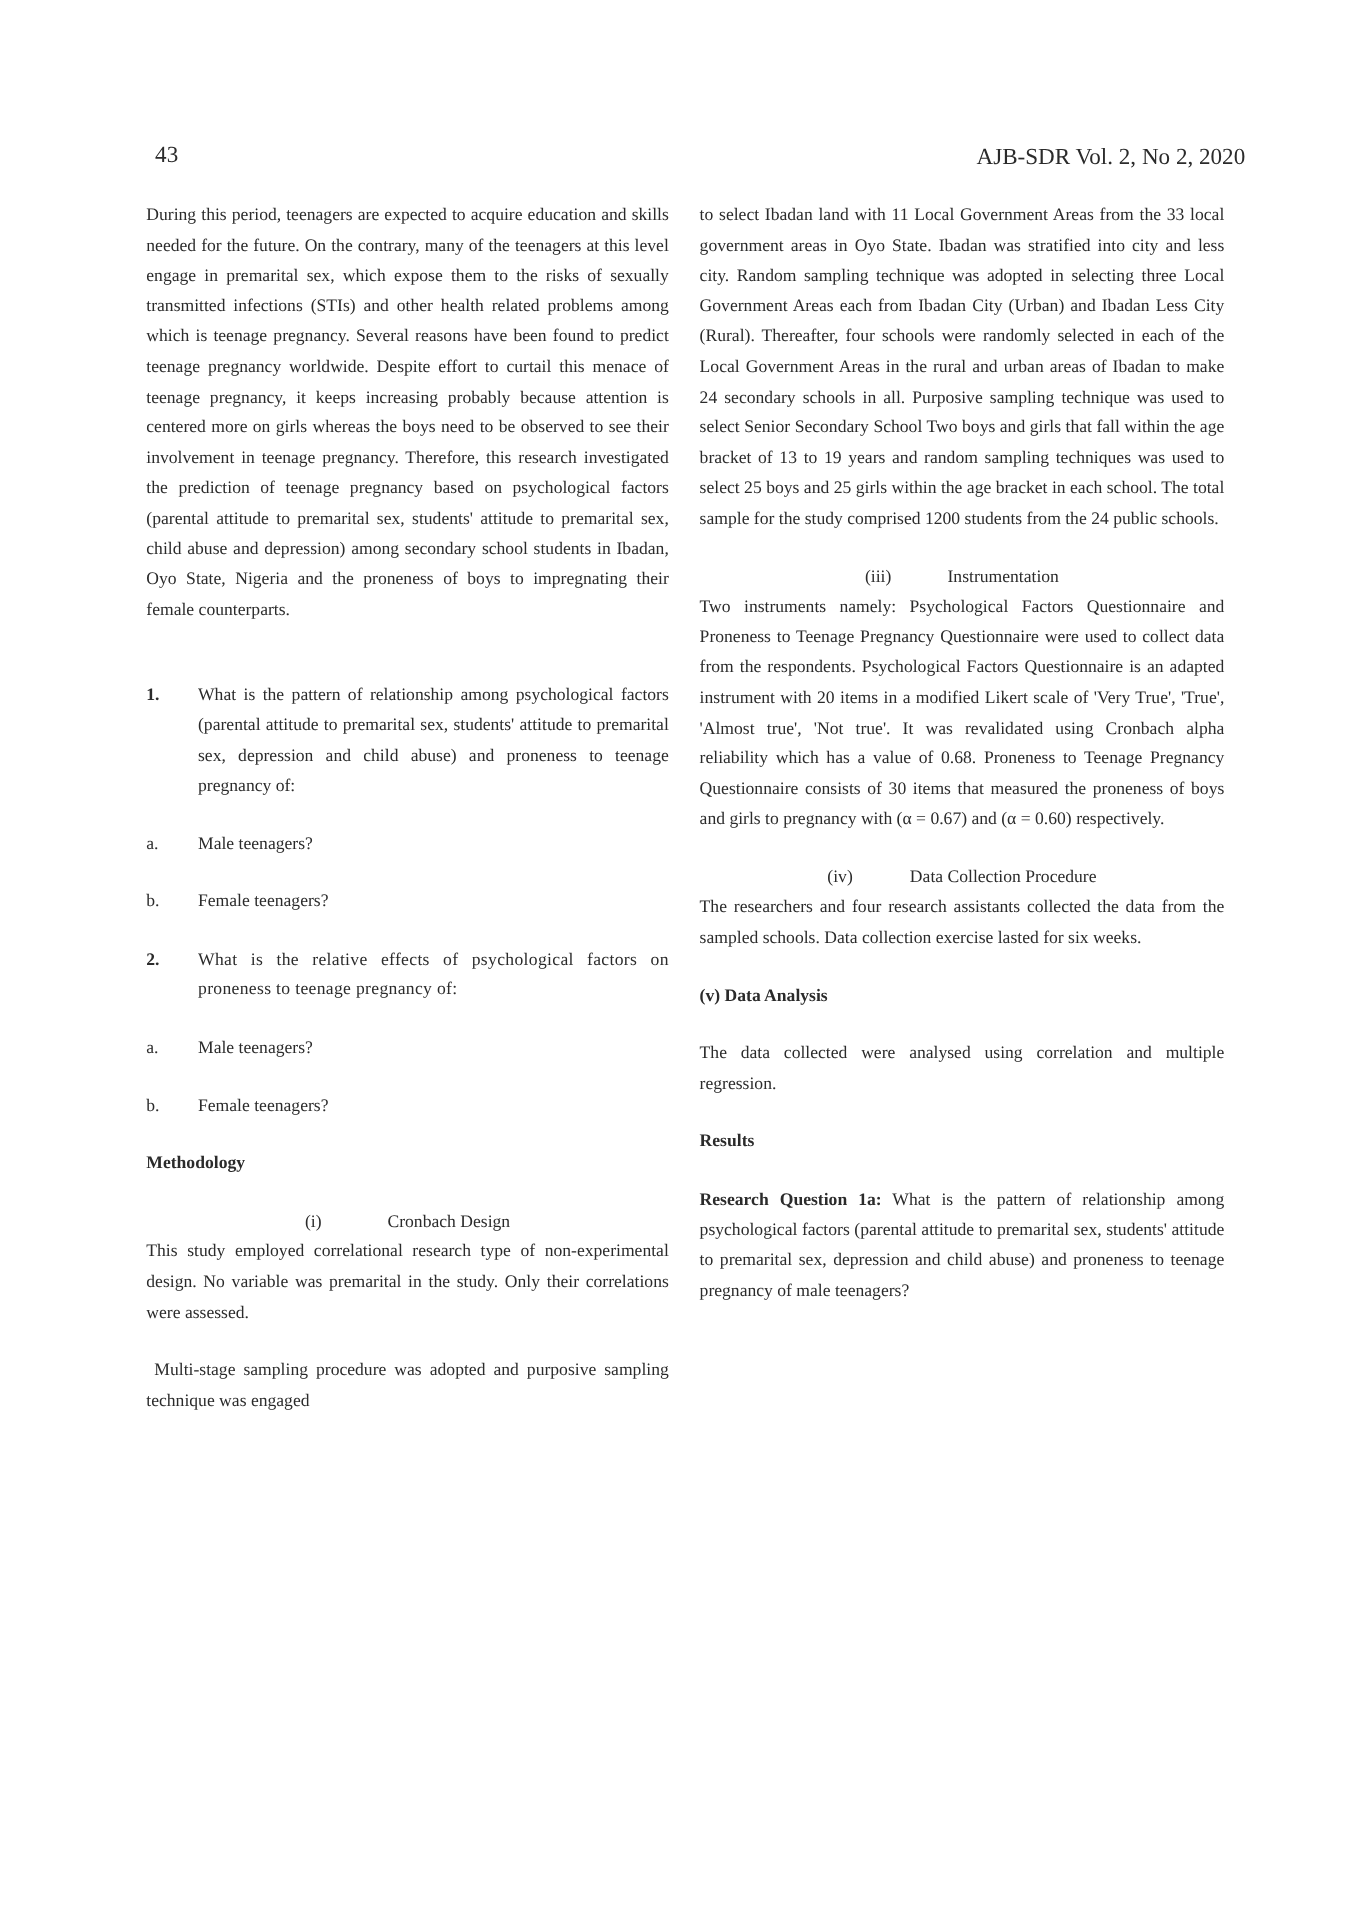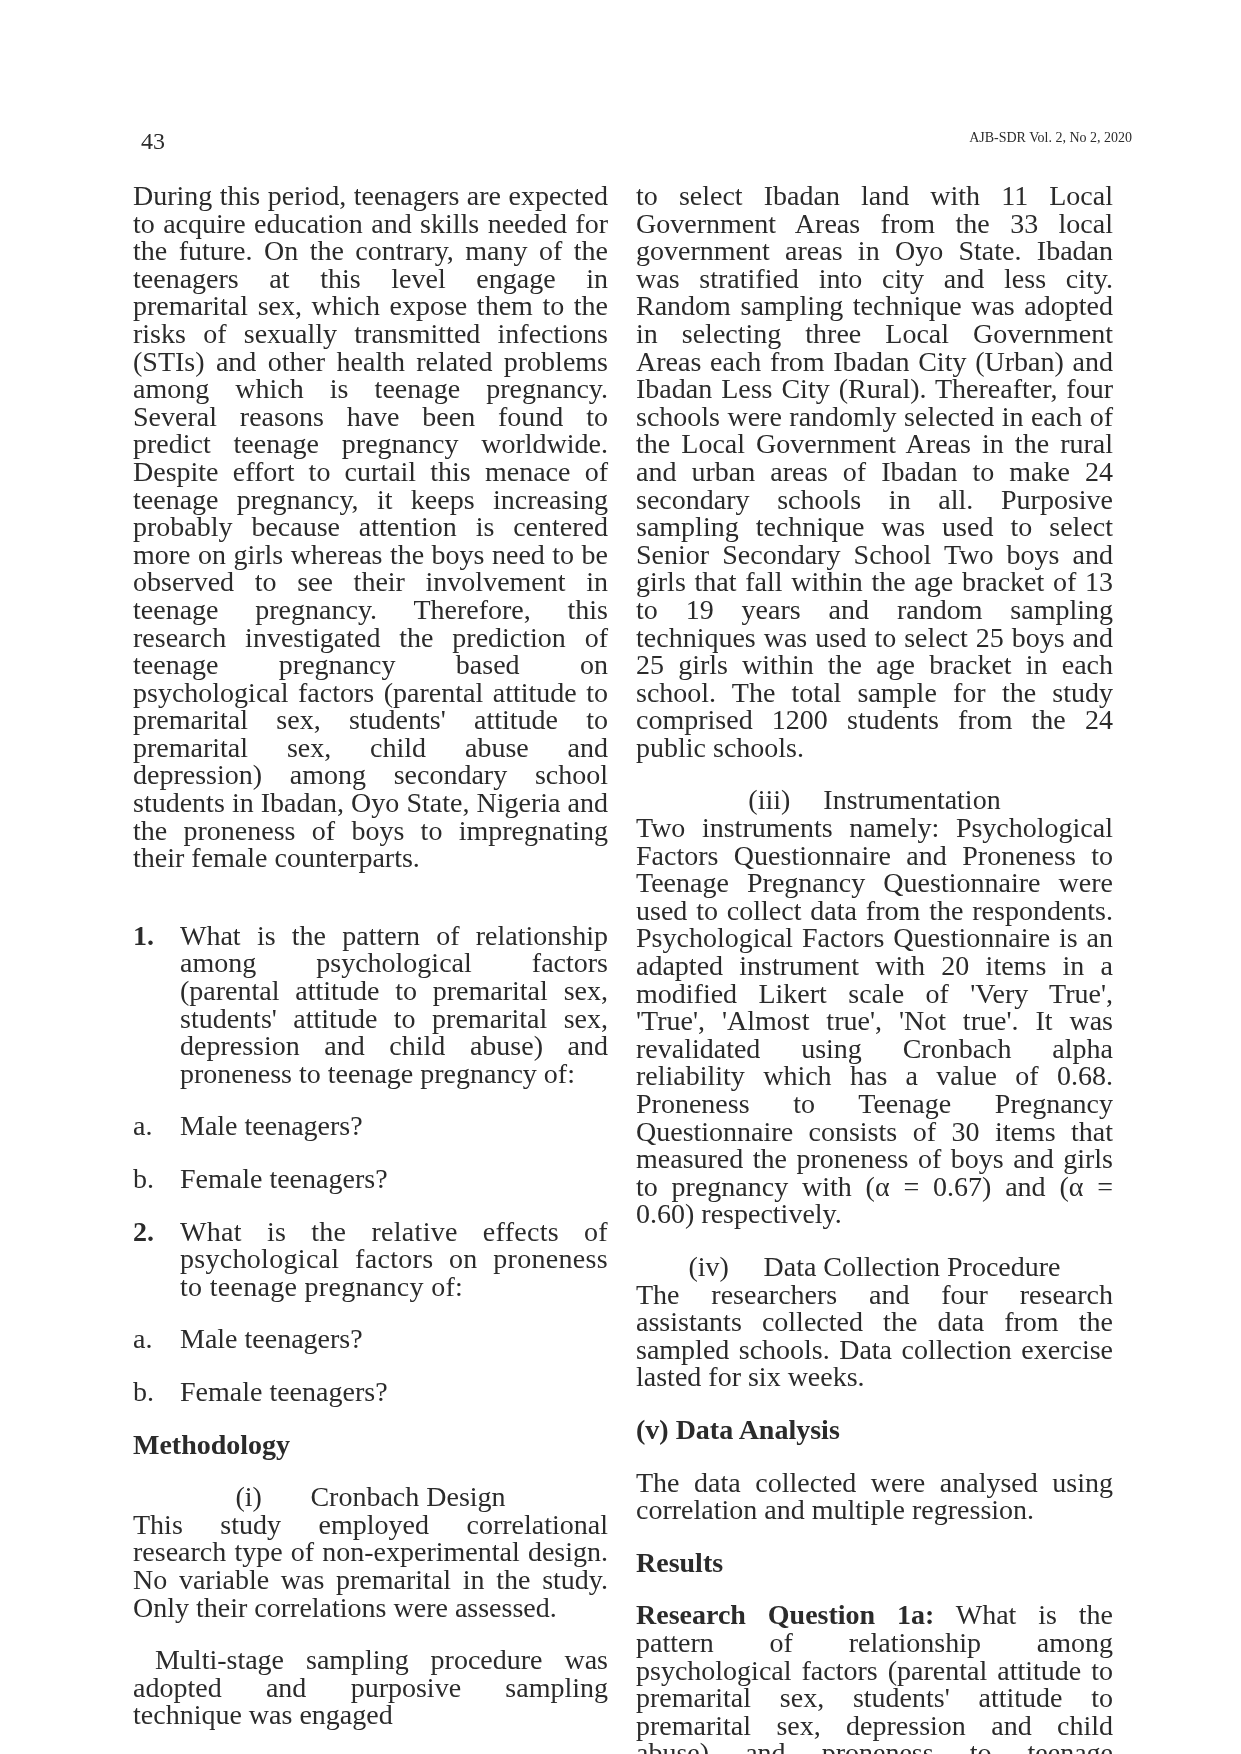--- a/index.html
+++ b/index.html
@@ -1,22 +1,22 @@
 <!DOCTYPE html>
 <html><head>
 <meta charset="utf-8">
 <style>
   html, body { margin: 0; padding: 0; background: #ffffff; }
   body {
     width: 1241px; height: 1754px; position: relative; overflow: hidden;
     font-family: "Liberation Serif", serif; color: #2b2b2b;
   }
-  .header-left { position: absolute; left: 141px; top: 128px; font-size: 24px; }
-  .header-right { position: absolute; right: 109px; top: 130px; font-size: 14px; }
-  .col { position: absolute; top: 182px; width: 475px; font-size: 28px; line-height: 27.6px; }
+  .header-left { position: absolute; left: 141px; top: 128px; font-size: 21px; }
+  .header-right { position: absolute; right: 109px; top: 130px; font-size: 21px; }
+  .col { position: absolute; top: 182px; width: 475px; font-size: 16px; line-height: 27.6px; }
   .col-left { left: 133px; }
   .col-right { left: 636px; width: 477px; }
   p { margin: 0; text-align: justify; }
   .heading { font-weight: bold; }
   .sub-heading { font-weight: normal; display: flex; justify-content: center; }
   .sub-heading .num { width: 75px; }
   .item { display: flex; }
   .item .marker { width: 47px; flex: none; }
   .item .text { flex: 1; text-align: justify; }
   .bold { font-weight: bold; }

